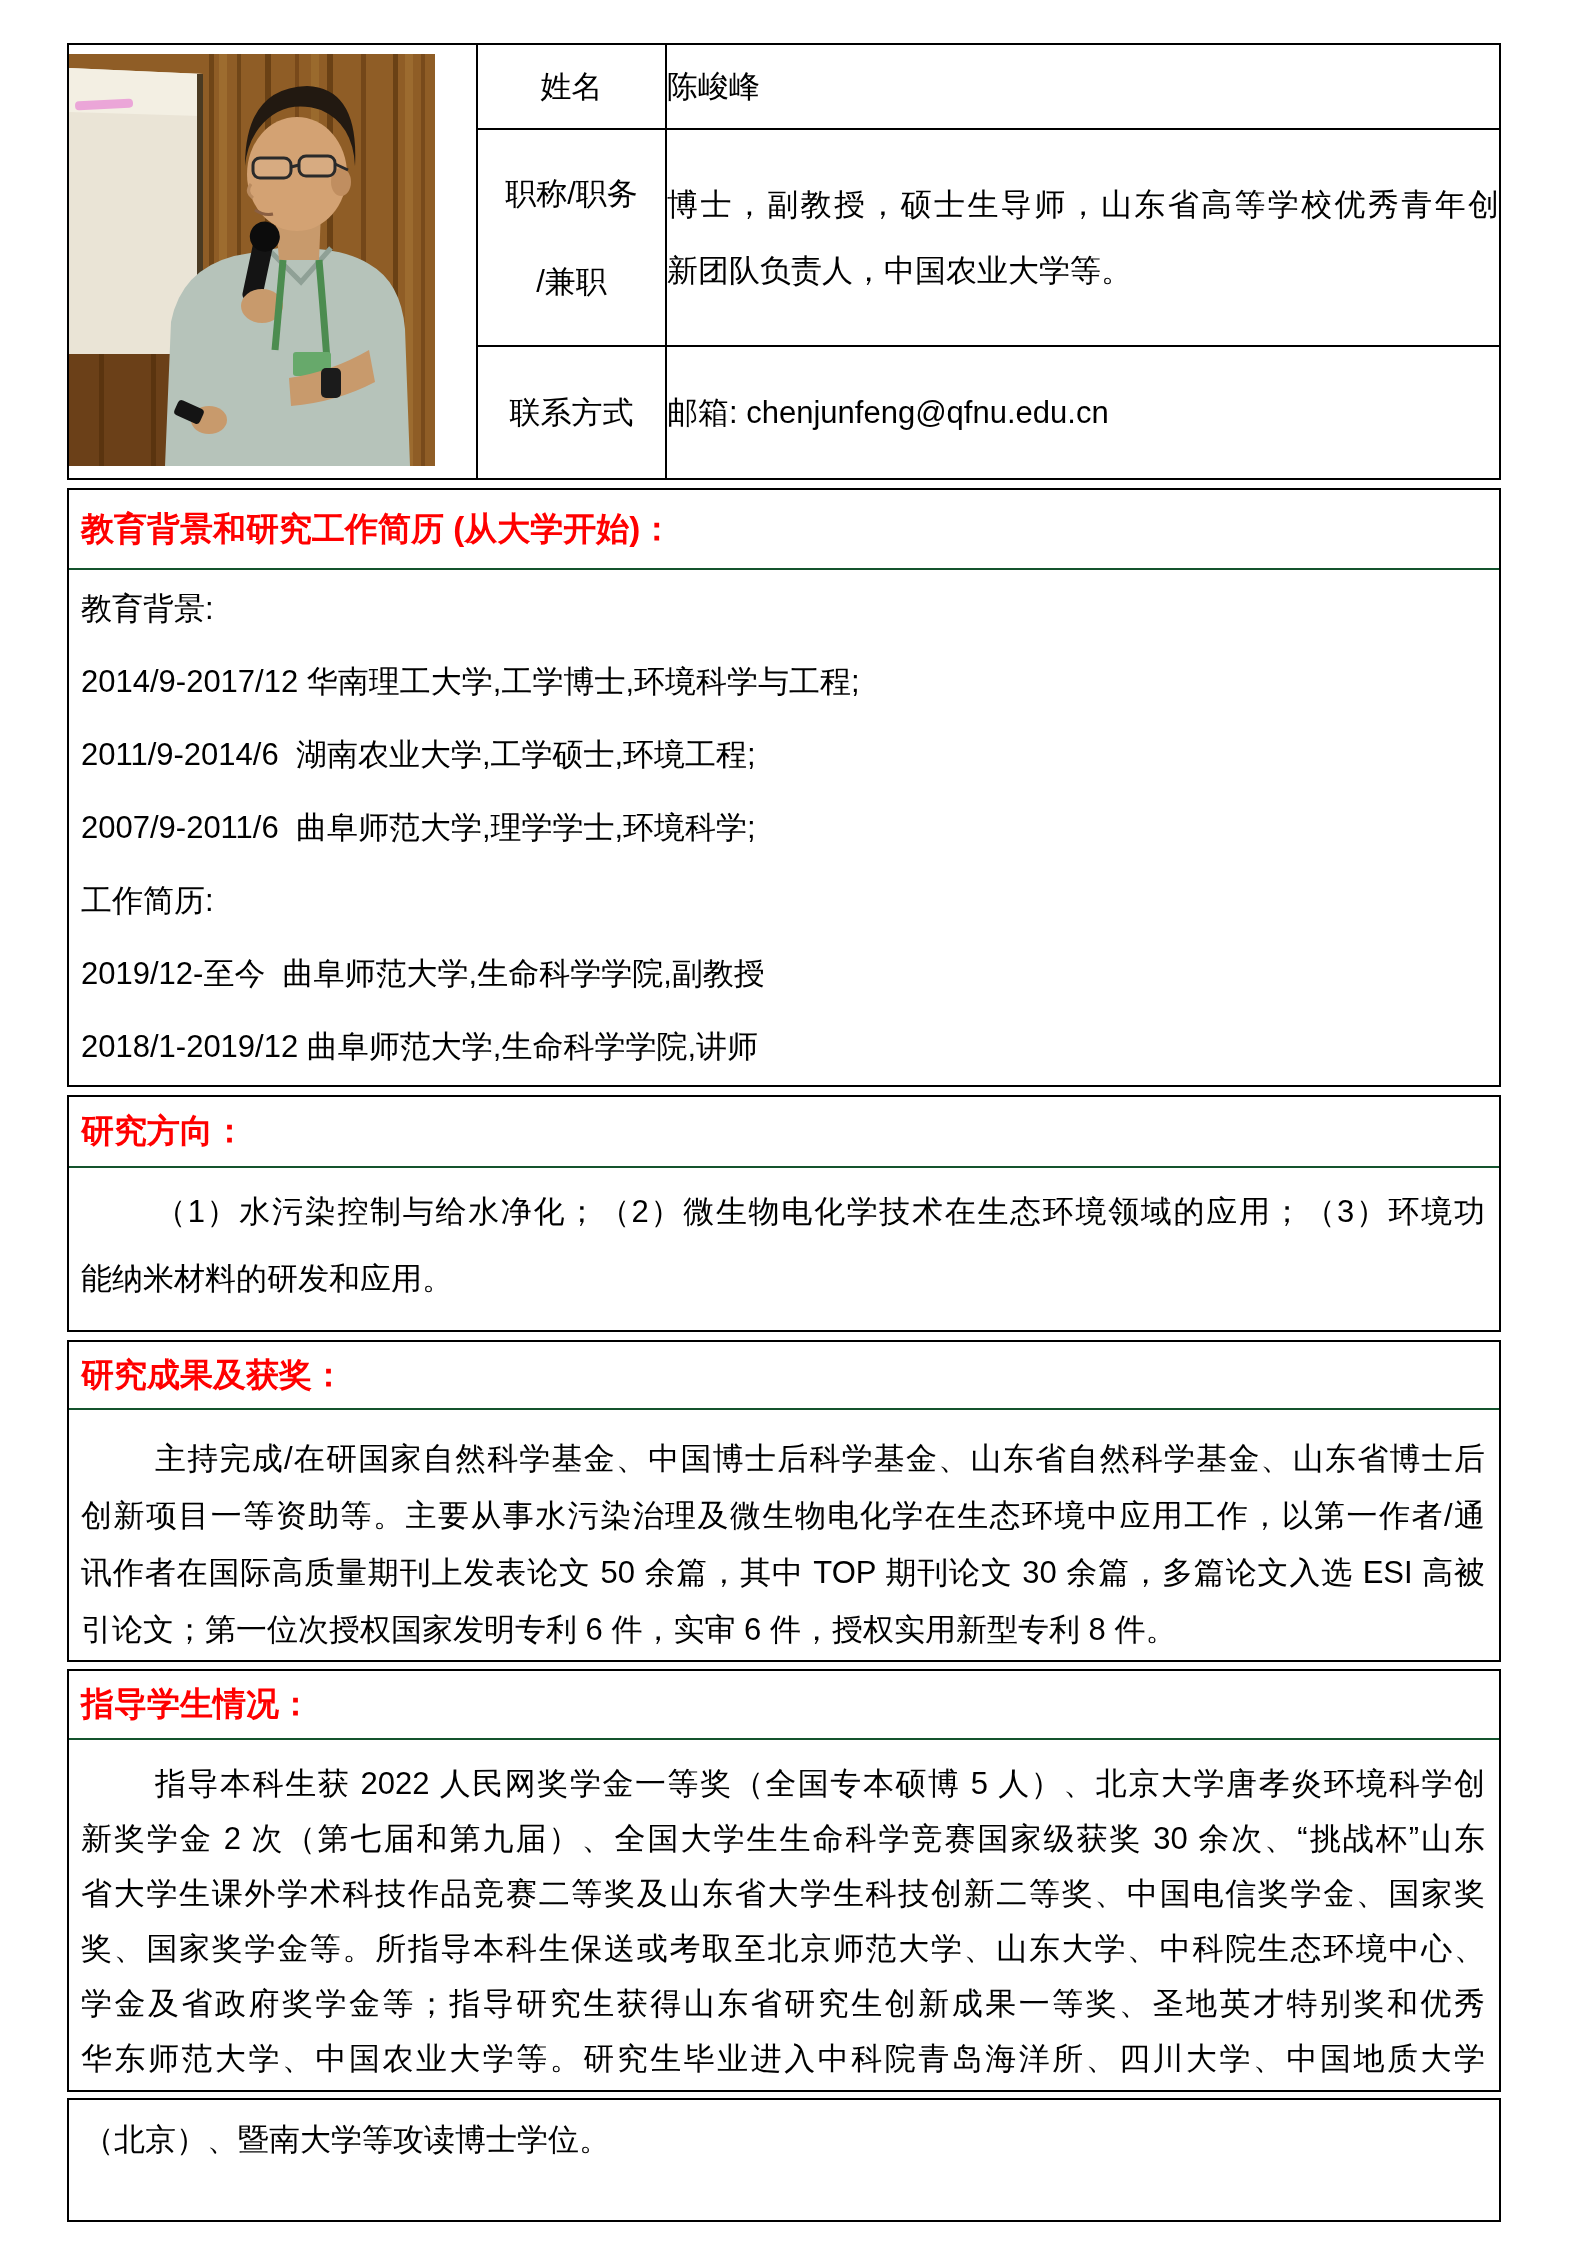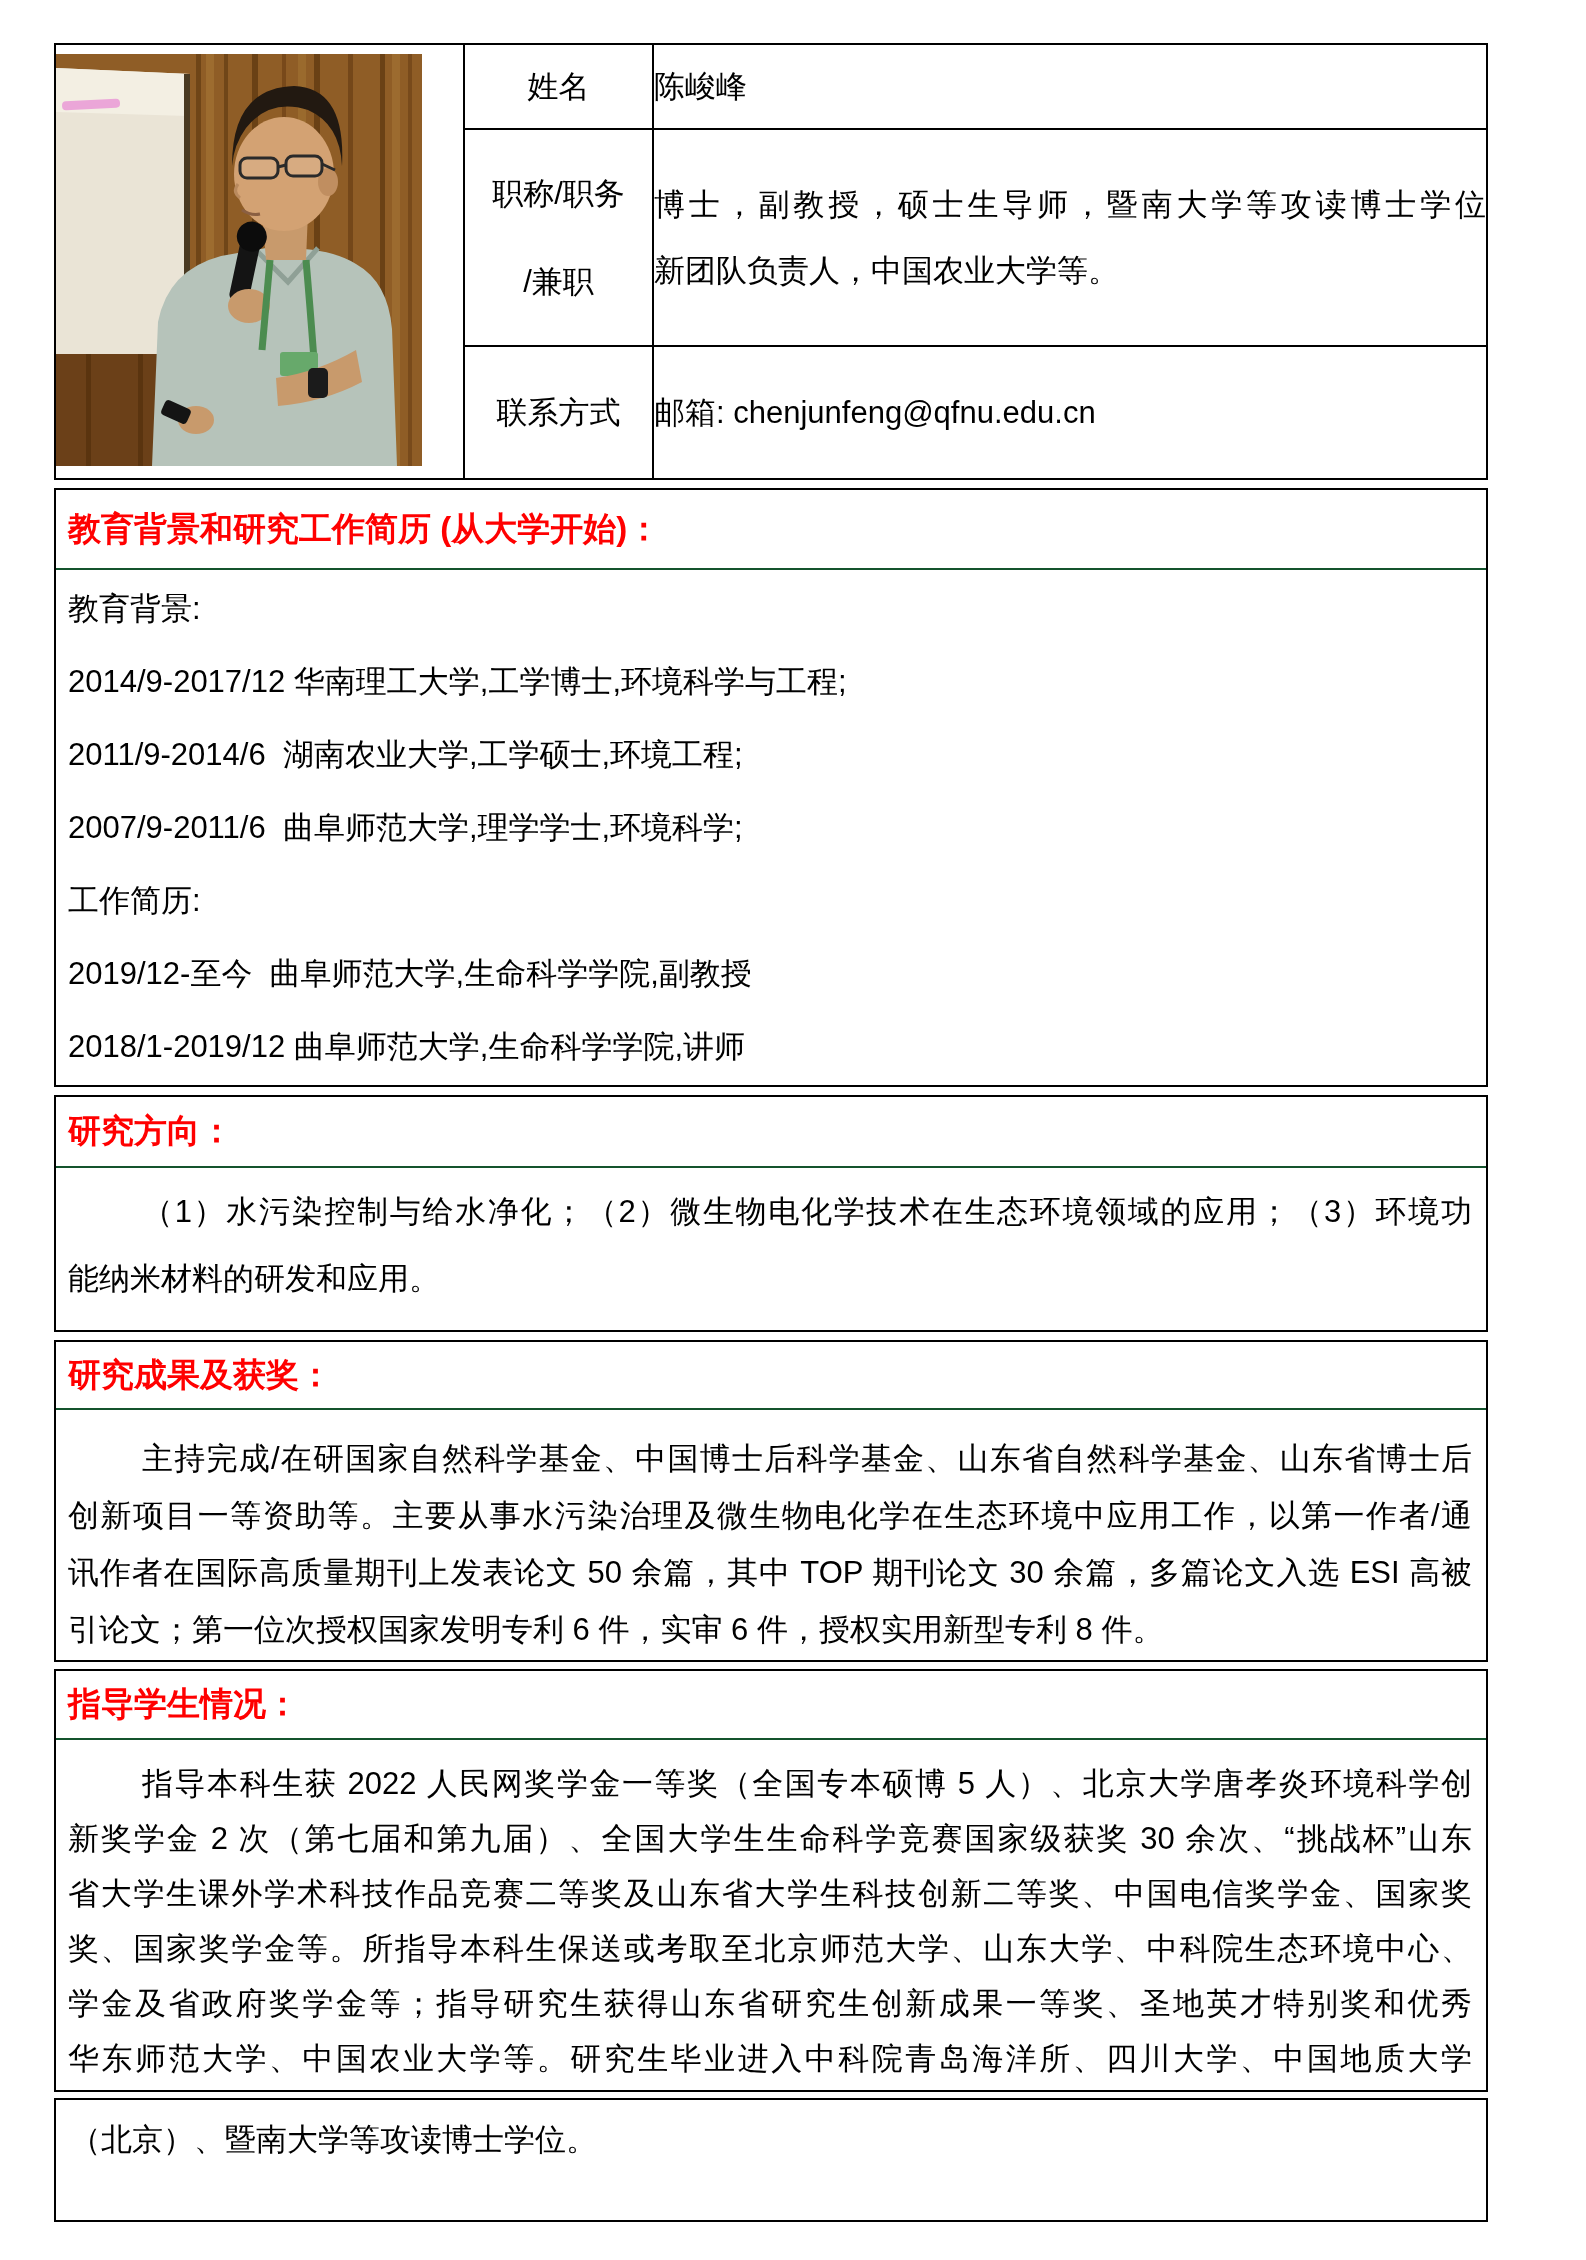--- a/index.html
+++ b/index.html
@@ -5,21 +5,21 @@
   html,body{margin:0;padding:0;background:#ffffff;}
   #page{
     position:relative;
     width:1586px;height:2260px;
     background:#ffffff;
     font-family:"Liberation Sans","DejaVu Sans",sans-serif;
     color:#000;
     overflow:hidden;
   }
   #content{
-    position:absolute;left:54px;top:43px;width:1140px;
+    position:absolute;left:67px;top:43px;width:1140px;
   }
   
   table.info{
     border-collapse:collapse;table-layout:fixed;
     width:1434px;height:435px;
   }
   table.info td{border:2px solid #000;padding:0;vertical-align:middle;box-sizing:border-box;}
   td.photo-cell{vertical-align:top;padding:7px 18px 12px 22px;background:#fff;}
   td.lbl{
     text-align:center;font-size:31px;line-height:40px;
@@ -134,21 +134,21 @@
         <td class="val"><span>陈峻峰</span></td>
       </tr>
       <tr class="r2">
         <td class="lbl">
           <div class="lbl-stack">
             <div>职称/职务</div>
             <div>/兼职</div>
           </div>
         </td>
         <td class="val">
-          <div class="vline fill">博士，副教授，硕士生导师，暨南大学等攻读博士学位</div>
+          <div class="vline fill">博士，副教授，硕士生导师，山东省高等学校优秀青年创</div>
           <div class="vline">新团队负责人，中国农业大学等。</div>
         </td>
       </tr>
       <tr class="r3">
         <td class="lbl"><span>联系方式</span></td>
         <td class="val"><span>邮箱: chenjunfeng@qfnu.edu.cn</span></td>
       </tr>
     </tbody>
       </table>
 

